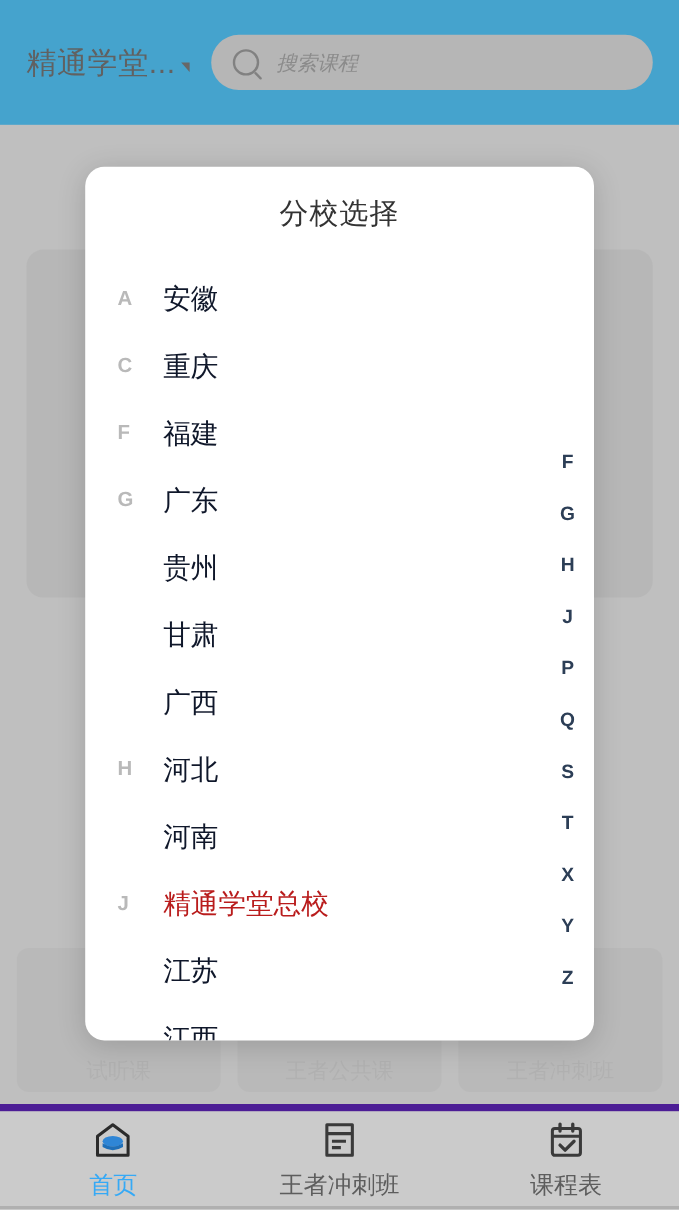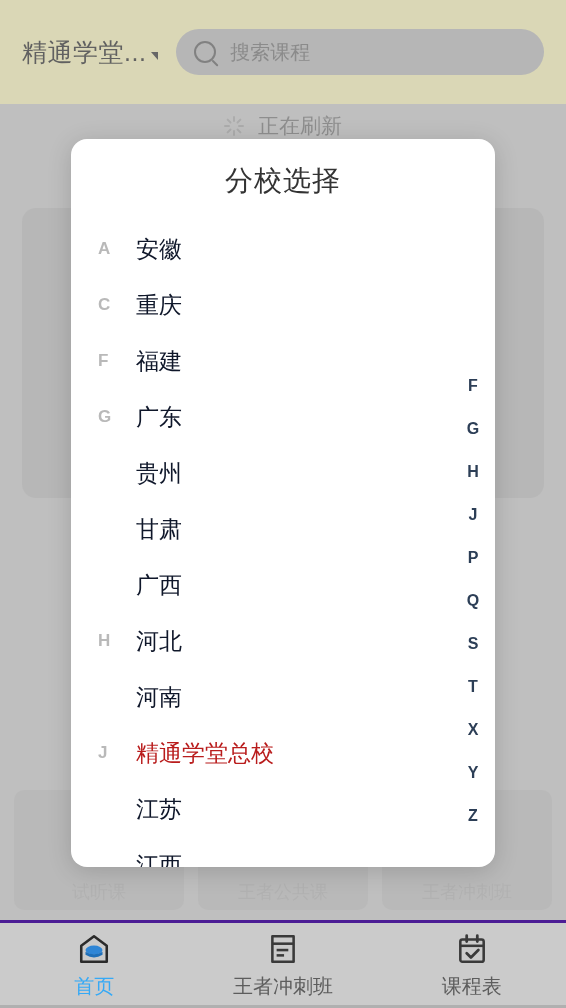--- a/index.html
+++ b/index.html
@@ -16,38 +16,38 @@
     overflow: hidden;
   }
 
   
   .bg-layer {
     position: absolute; inset: 0;
     background: #d2d2d2;
   }
   .bg-header {
     position: absolute; top: 0; left: 0; right: 0; height: 104px;
-    background: #fef9c3;
+    background: #0ea5e9;
     display: flex; align-items: center; padding: 0 22px;
   }
   .bg-title {
     font-size: 25px; color: #3a3a3a; letter-spacing: 0.5px;
     display: flex; align-items: center; gap: 2px; white-space: nowrap;
   }
   .tri-down {
     width: 0; height: 0; margin-left: 3px; margin-top: 8px;
     border-left: 7px solid transparent;
     border-top: 8px solid #444;
   }
   .bg-search {
     flex: 1; margin-left: 18px; height: 46px; border-radius: 23px;
     background: #c3c3c3; display: flex; align-items: center; padding: 0 18px;
     gap: 14px;
   }
-  .bg-search .ph { font-size: 20px; color: #7e7e7e; }
+  .bg-search .ph { font-size: 17px; color: #7e7e7e; font-style: italic; }
   .mag {
     width: 22px; height: 22px; border: 2.4px solid #6f6f6f;
     border-radius: 50%; position: relative; flex: none;
   }
   .mag::after {
     content: ""; position: absolute; width: 2.4px; height: 8px;
     background: #6f6f6f; right: -2px; bottom: -6px;
     transform: rotate(-45deg); border-radius: 2px;
   }
 
@@ -102,21 +102,21 @@
   .modal {
     position: absolute;
     left: 71px; top: 139px; width: 424px; height: 728px;
     background: #ffffff;
     border-radius: 16px;
     box-shadow: 0 4px 24px rgba(0,0,0,0.16);
     overflow: hidden;
   }
   .modal-title {
     text-align: center;
-    font-size: 28px;
+    font-size: 24px;
     color: #333333;
     padding-top: 23px;
     letter-spacing: 1px;
   }
   .list {
     position: absolute; top: 82px; left: 0; right: 0; bottom: 0;
     overflow: hidden;
   }
   .row {
     height: 56px;
@@ -140,21 +140,21 @@
   }
   .alpha-index span {
     display: block; height: 43px; line-height: 43px;
     font-size: 16px; font-weight: bold; color: #2c3e56;
   }
 
   
   .tabbar {
     position: absolute; left: 0; right: 0; bottom: 0; height: 88px;
     background: #cbcbcb;
-    border-top: 3px solid #4c1d95;
+    border-top: 6px solid #4c1d95;
     display: flex;
   }
   .tab {
     flex: 1; display: flex; flex-direction: column;
     align-items: center; justify-content: center; gap: 7px;
   }
   .tab-label { font-size: 20px; color: #5d5d5d; }
   .tab.active .tab-label { color: #35a9f6; }
   .tab-icon { width: 34px; height: 34px; display: block; }
   .tabbar-line {
@@ -173,33 +173,20 @@
       <div class="bg-title">
         <span>精通学堂...</span>
         <span class="tri-down"></span>
       </div>
       <div class="bg-search">
         <span class="mag"></span>
         <span class="ph">搜索课程</span>
       </div>
     </div>
 
-    <div class="bg-refresh">
-      <span class="spinner">
-        <i style="transform:rotate(0deg)"></i>
-          <i style="transform:rotate(45deg)"></i>
-        <i style="transform:rotate(90deg)"></i>
-          <i style="transform:rotate(135deg)"></i>
-        <i style="transform:rotate(180deg)"></i>
-          <i style="transform:rotate(225deg)"></i>
-        <i style="transform:rotate(270deg)"></i>
-          <i style="transform:rotate(315deg)"></i>
-      </span>
-      <span>正在刷新</span>
-    </div>
 
     <div class="bg-banner"></div>
 
     <div class="bg-cat-row">
       <span>推荐</span>
       <span>资讯</span>
     </div>
 
     <div class="bg-sec-row">
       <span>课程</span>

